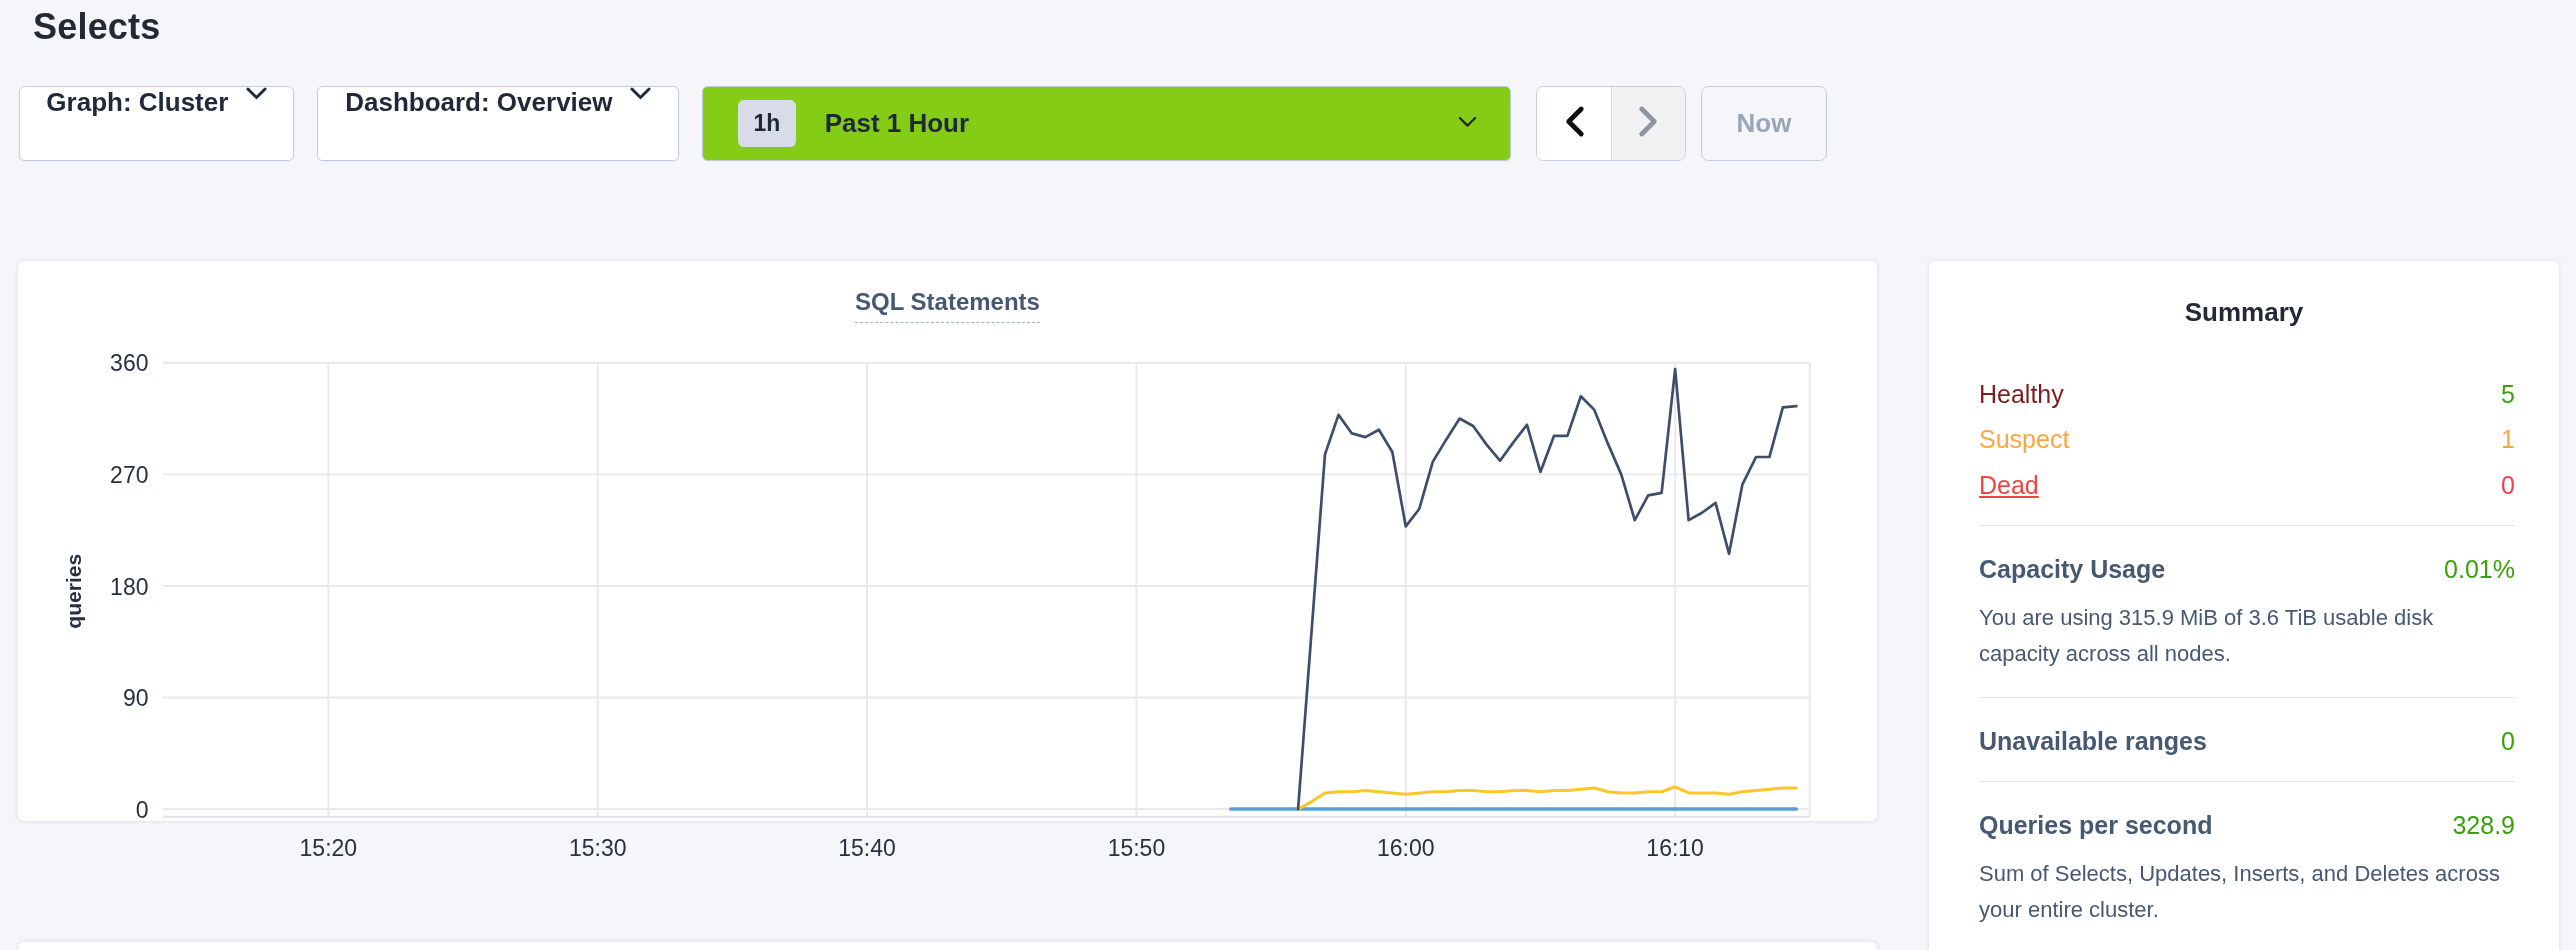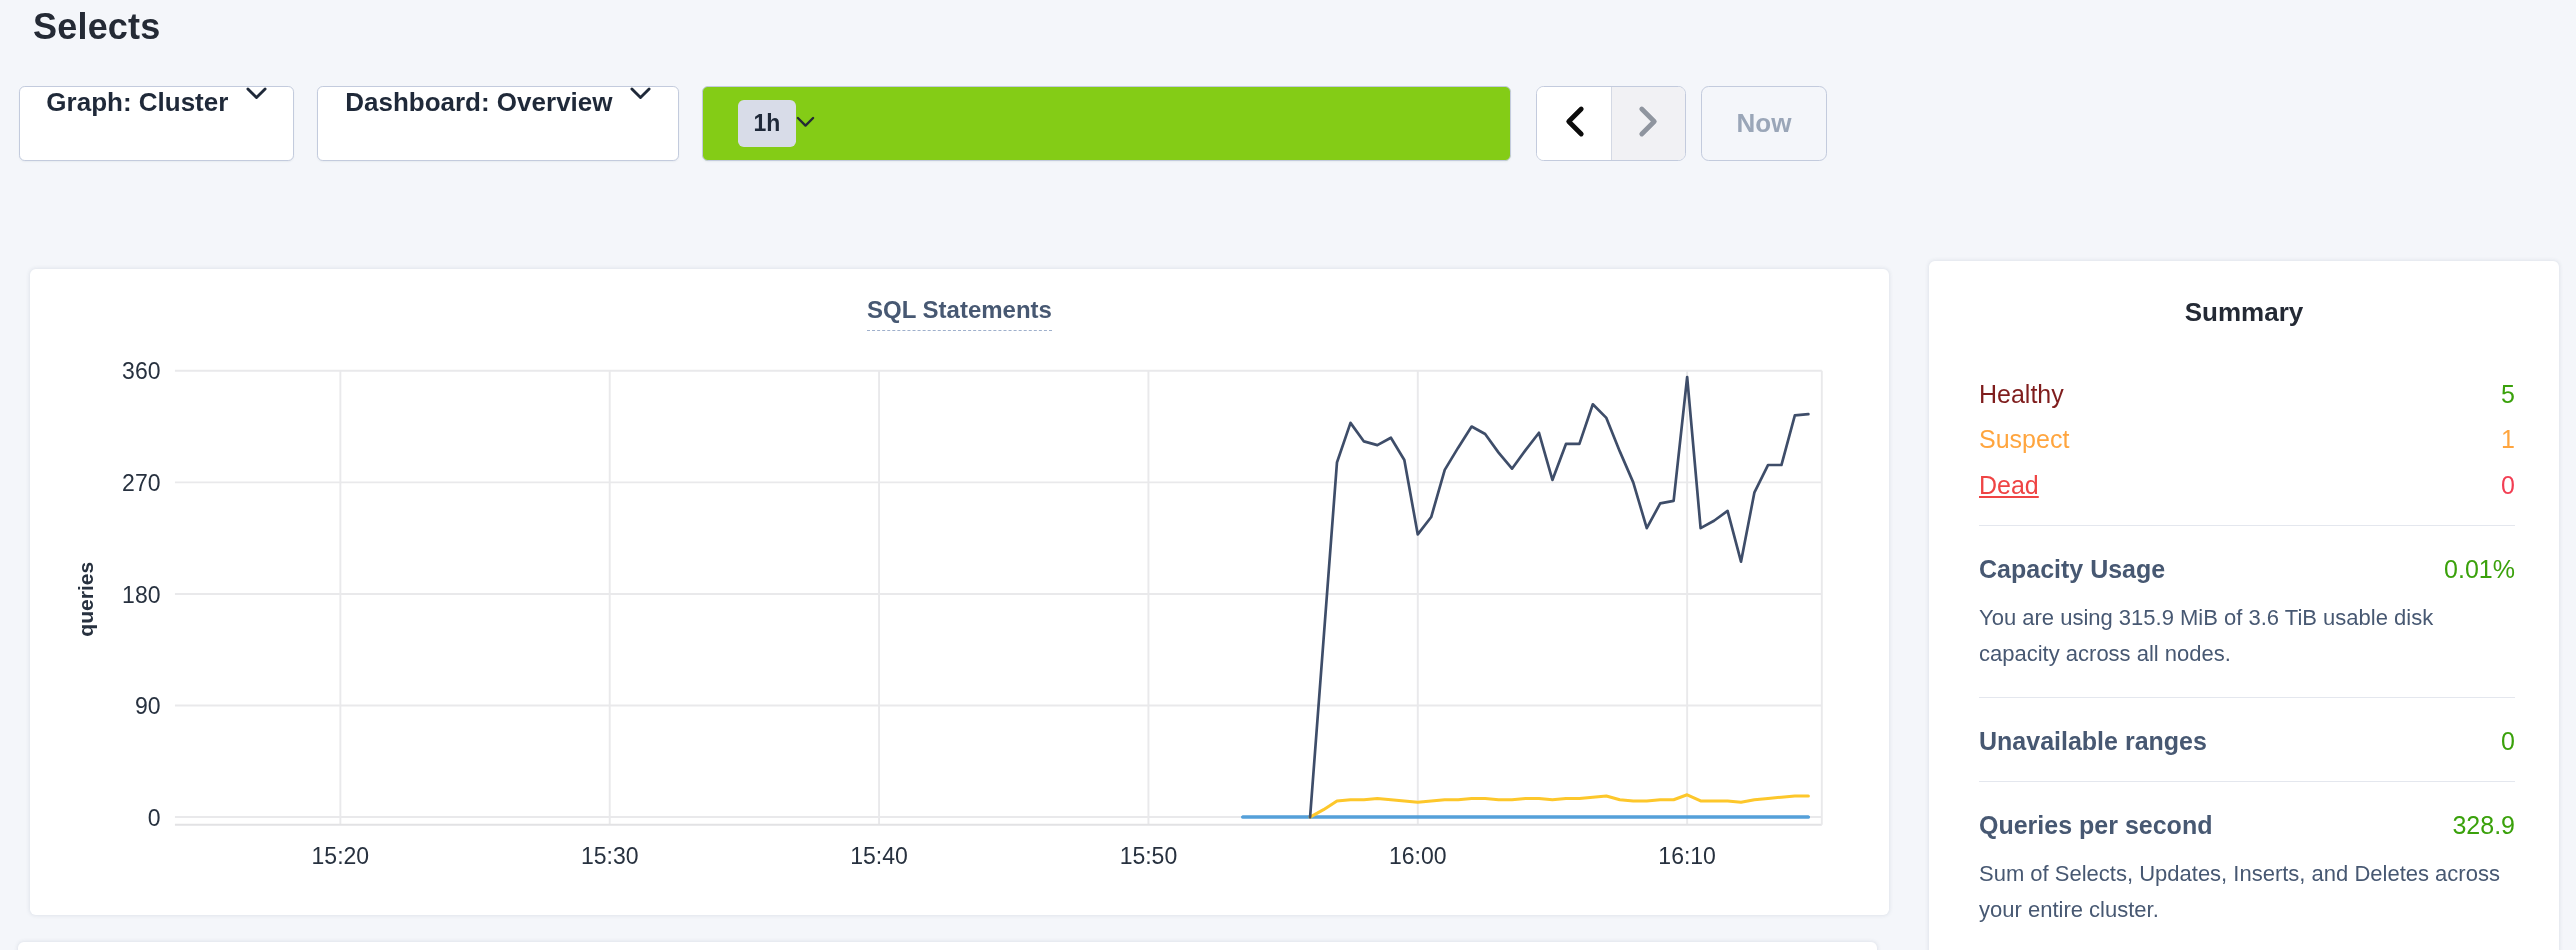--- a/index.html
+++ b/index.html
@@ -52,21 +52,21 @@
     position:absolute; top:86px; left:1701px; width:126px; height:75px;
     border:1px solid #c3cbdd; border-radius:7.7px; background:transparent;
     display:flex; align-items:center; justify-content:center;
     font-size:26px; font-weight:600; color:#9aa6b8; cursor:default;
   }
   
   .card {
     position:absolute; background:#fff; border-radius:5.8px;
     box-shadow:0 0 3.8px 1px rgba(60,80,110,.10);
   }
-  #chart-card   { left:18px;  top:269px; width:1859px; height:646px;margin-left:12px; }
+  #chart-card   { left:18px;  top:261px; width:1859px; height:560px; }
   #next-card    { left:18px;  top:942px; width:1859px; height:29px; }
   #summary-card { left:1929px; top:261px; width:630px; height:729px; }
   .chart-title-wrap { position:absolute; top:27px; left:0; width:100%; text-align:center; }
   .chart-title {
     display:inline-block; font-size:24px; font-weight:700; color:#475872;
     border-bottom:1.9px dashed #9fb0cc; padding-bottom:5.8px; cursor:help;
   }
   #chart-svg { position:absolute; left:0; top:0; }
   
   .sum-title { margin-top:36px; text-align:center; font-size:26px; font-weight:700; color:#242a35; }
@@ -98,20 +98,21 @@
   <span>Dashboard: Overview</span>
   <span class="caret">
     <svg width="21" height="13.4" viewBox="0 0 22 14">
         <path d="M2 2 L11 11 L20 2" fill="none" stroke="#1f2939" stroke-width="3" stroke-linecap="round" stroke-linejoin="round"></path>
       </svg>
   </span>
 </div>
 
 <div class="time-selector">
   <span class="time-chip">1h</span>
+  <span class="time-label">Past 1 Hour</span>
   <span class="time-caret">
     <svg width="19" height="12.5" viewBox="0 0 20 13">
         <path d="M2 2 L10 10 L18 2" fill="none" stroke="#242a35" stroke-width="2.5" stroke-linecap="round" stroke-linejoin="round"></path>
       </svg>
   </span>
 </div>
 
 <div class="arrow-group">
   <div class="arrow-btn">
     <span>

